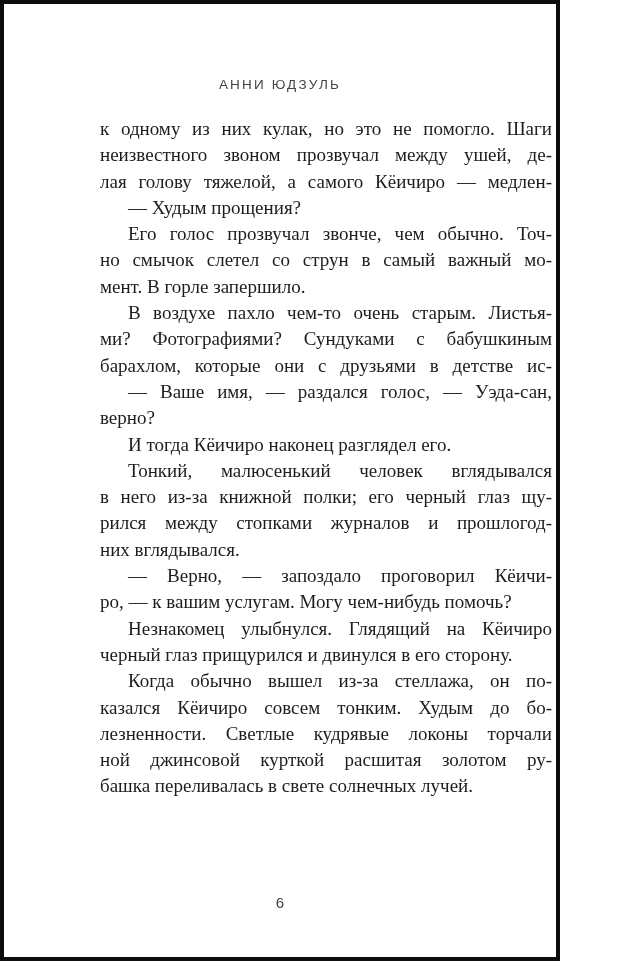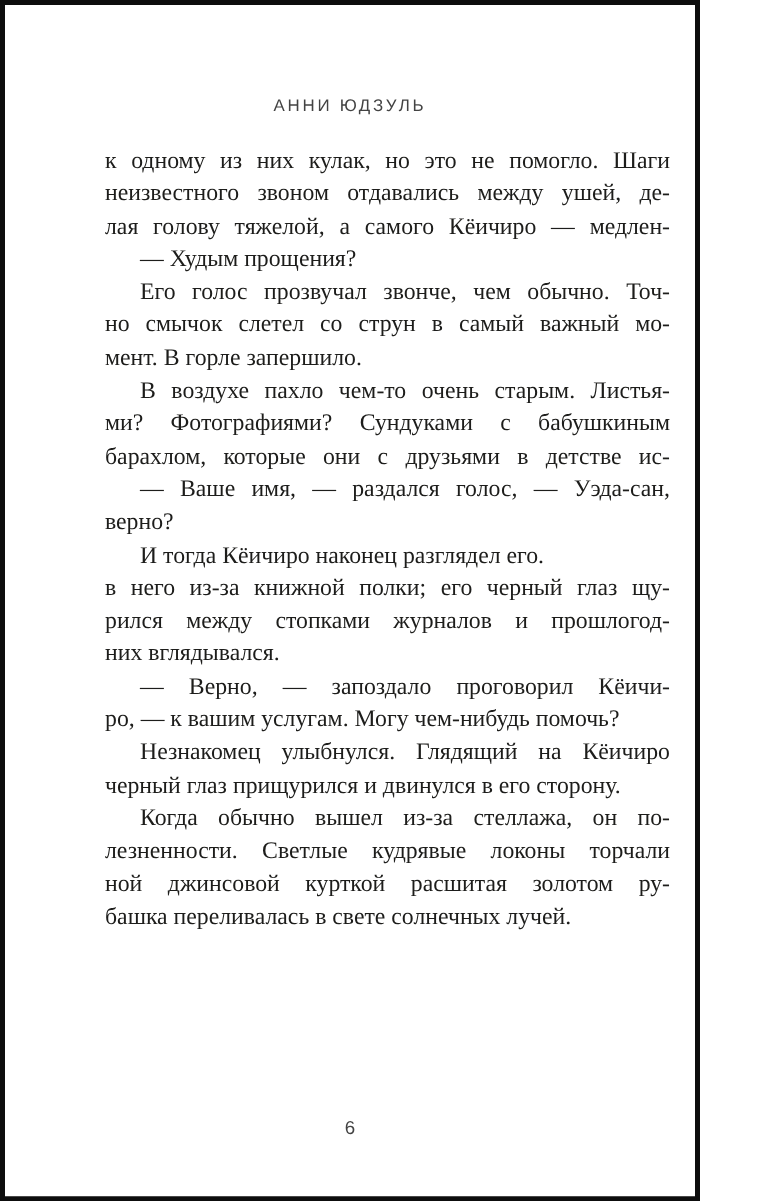--- a/index.html
+++ b/index.html
@@ -23,21 +23,21 @@
     width: 100%;
     text-align: center;
     font-family: "Liberation Sans", sans-serif;
     font-size: 13.5px;
     font-weight: 400;
     letter-spacing: 2.2px;
     color: #434343;
   }
   .text-block {
     position: absolute;
-    left: 80px;
+    left: 96px;
     top: 112px;
     width: 452px;
     font-size: 19px;
     line-height: 26.3px;
     color: #1d1d1b;
   }
   .line { text-align: left; }
   .line.just {
     text-align: justify;
     text-align-last: justify;
@@ -56,21 +56,21 @@
 </style>
 </head>
 <body>
 
 <div class="page" style="border-color: rgb(13, 13, 13); background: rgb(255, 255, 255);">
   <div class="running-header" style="color: rgb(67, 67, 67);">АННИ ЮДЗУЛЬ</div>
 
   <div class="text-block" style="color: rgb(29, 29, 27);">
       <div class="para">
         <div class="line just">к одному из них кулак, но это не помогло. Шаги</div>
-        <div class="line just">неизвестного звоном отдавались между ушей, де-</div>
+        <div class="line just">неизвестного звоном прозвучал между ушей, де-</div>
         <div class="line just">лая голову тяжелой, а самого Кёичиро — медлен-</div>
       </div>
       <div class="para">
         <div class="line indent">— Худым прощения?</div>
       </div>
       <div class="para">
         <div class="line just indent">Его голос прозвучал звонче, чем обычно. Точ-</div>
         <div class="line just">но смычок слетел со струн в самый важный мо-</div>
         <div class="line">мент. В горле запершило.</div>
       </div>
@@ -80,34 +80,36 @@
         <div class="line just">барахлом, которые они с друзьями в детстве ис-</div>
       </div>
       <div class="para">
         <div class="line just indent">— Ваше имя, — раздался голос, — Уэда-сан,</div>
         <div class="line">верно?</div>
       </div>
       <div class="para">
         <div class="line indent">И тогда Кёичиро наконец разглядел его.</div>
       </div>
       <div class="para">
+        <div class="line just indent">Тонкий, малюсенький человек вглядывался</div>
         <div class="line just">в него из-за книжной полки; его черный глаз щу-</div>
         <div class="line just">рился между стопками журналов и прошлогод-</div>
         <div class="line">них вглядывался.</div>
       </div>
       <div class="para">
         <div class="line just indent">— Верно, — запоздало проговорил Кёичи-</div>
         <div class="line">ро, — к вашим услугам. Могу чем-нибудь помочь?</div>
       </div>
       <div class="para">
         <div class="line just indent">Незнакомец улыбнулся. Глядящий на Кёичиро</div>
         <div class="line">черный глаз прищурился и двинулся в его сторону.</div>
       </div>
       <div class="para">
         <div class="line just indent">Когда обычно вышел из-за стеллажа, он по-</div>
+        <div class="line just">казался Кёичиро совсем тонким. Худым до бо-</div>
         <div class="line just">лезненности. Светлые кудрявые локоны торчали</div>
         <div class="line just">ной джинсовой курткой расшитая золотом ру-</div>
         <div class="line">башка переливалась в свете солнечных лучей.</div>
       </div>
     </div>
 
   <div class="page-number" style="color: rgb(67, 67, 67);">6</div>
 </div>
 
 </body></html>

